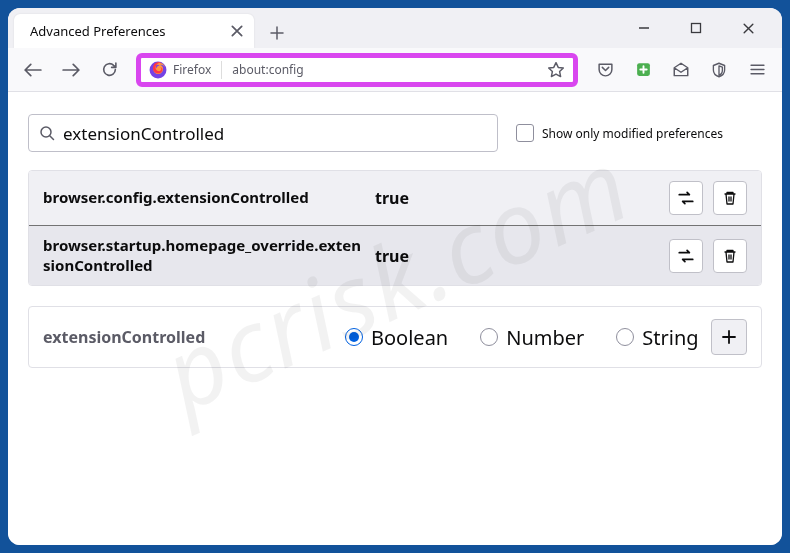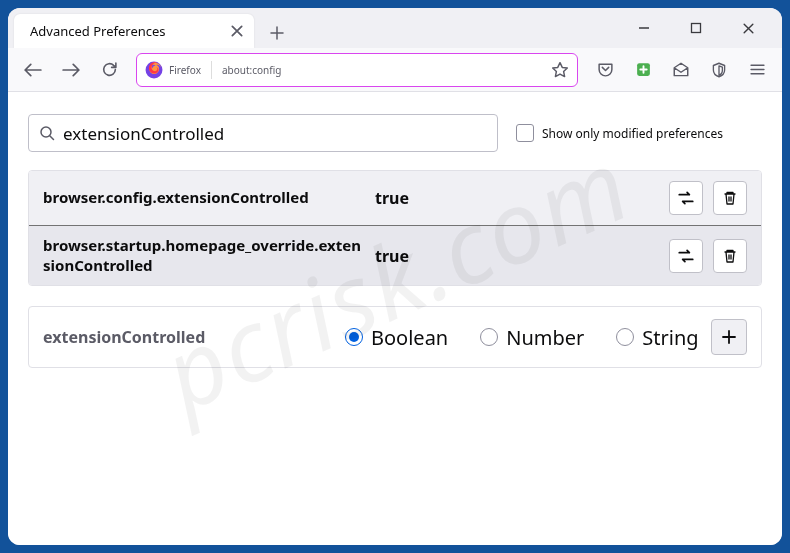--- a/index.html
+++ b/index.html
@@ -86,27 +86,27 @@
   display: flex;
   align-items: center; justify-content: center;
   border-radius: 4px;
   color: #5b5b66;
 }
 
 .url-bar {
   flex: 1;
   height: 34px;
   background: #fff;
-  border: 1px solid #d946ef;
+  border: 5px solid #d946ef;
   border-radius: 6px;
   display: flex;
   align-items: center;
   padding: 0 8px;
   margin: 0 6px;
-  font-size: 10px;
+  font-size: 12px;
 }
 
 .url-identity {
   display: flex; align-items: center; gap: 6px;
   padding-right: 10px;
   border-right: 1px solid #ddd;
   color: #5b5b66;
 }
 
 .url-text { flex: 1; padding: 0 10px; color: #5b5b66; }

